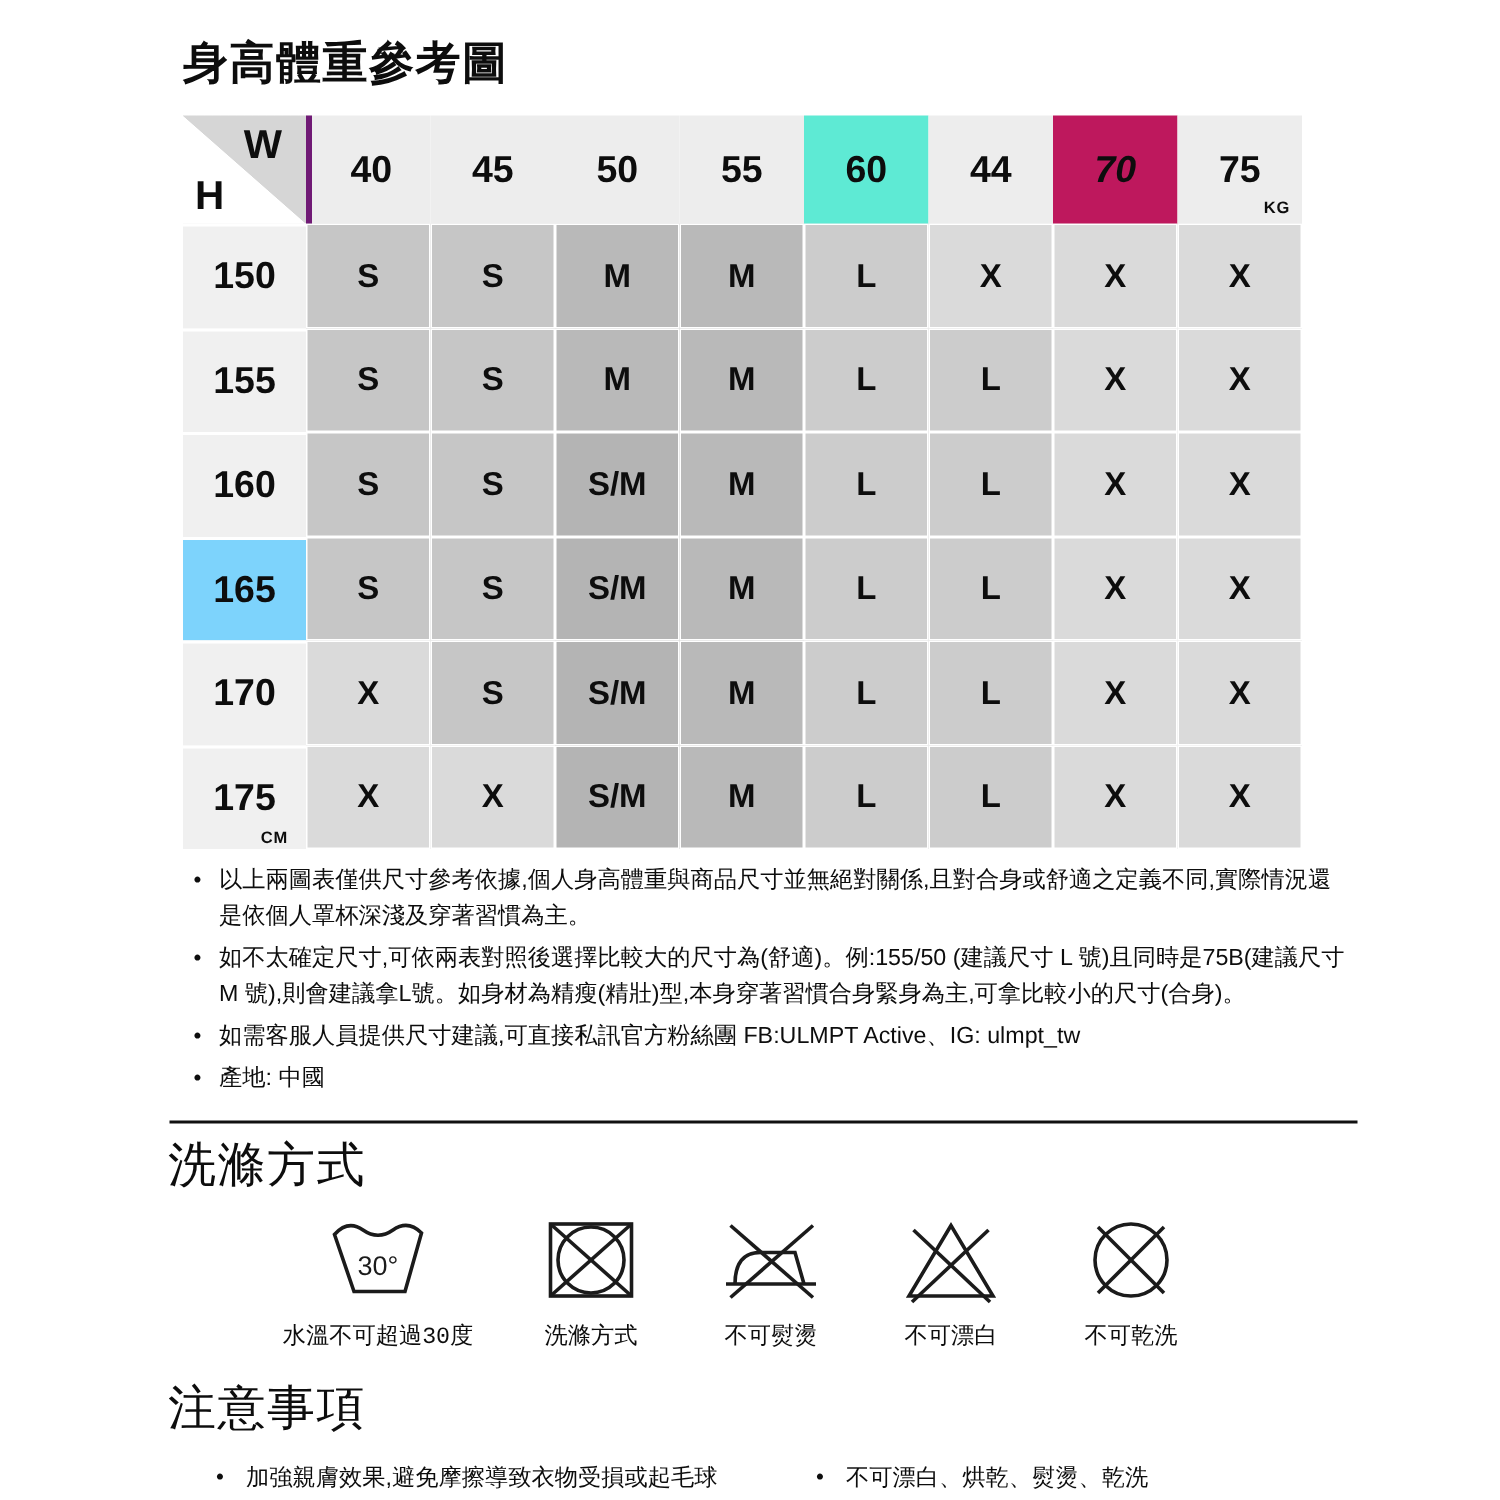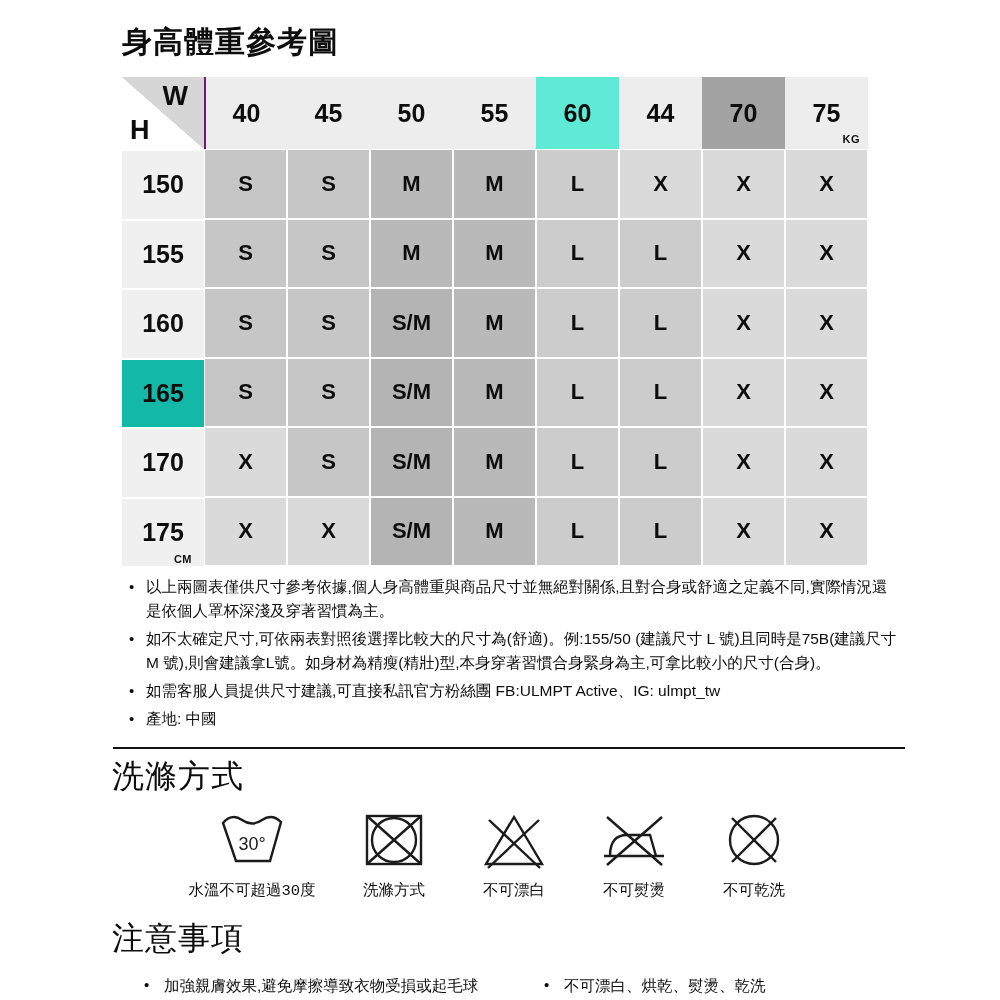--- a/index.html
+++ b/index.html
@@ -22,21 +22,21 @@
     width:746px;
     margin-left:4px;
   }
   .corner{position:relative;}
   .corner .w-label{position:absolute;top:4px;right:16px;font-size:27px;font-weight:700;}
   .corner .h-label{position:absolute;bottom:3px;left:8px;font-size:27px;font-weight:700;}
   .th{
     display:flex;align-items:center;justify-content:center;
     font-size:25px;font-weight:700;position:relative;
   }
-  .th.first{border-left:2px solid #701a75;}
+  .th.first{border-left:4px solid #701a75;}
   .hcell{
     display:flex;align-items:center;justify-content:center;
     font-size:25px;font-weight:700;position:relative;
     border-top:2px solid #fff;
   }
   .cell{
     display:flex;align-items:center;justify-content:center;
     font-size:22px;font-weight:700;
     border:1.5px solid #fff;
   }
@@ -95,21 +95,21 @@
       <span class="w-label">W</span>
       <span class="h-label">H</span>
     </div>
 
   <div class="th first" style="background: rgb(237, 237, 237);">40</div>
       <div class="th" style="background: rgb(237, 237, 237);">45</div>
       <div class="th" style="background: rgb(237, 237, 237);">50</div>
       <div class="th" style="background: rgb(237, 237, 237);">55</div>
       <div class="th" style="background: #5eead4;">60</div>
       <div class="th" style="background: rgb(237, 237, 237);">44</div>
-      <div class="th" style="background: #a3a3a3;">70</div>
+      <div class="th" style="background: #be185d; font-style: italic;">70</div>
       <div class="th" style="background: rgb(237, 237, 237);">75<span class="unit kg">KG</span></div>
       <div class="hcell" style="background: rgb(240, 240, 240);">150</div>
       <div class="cell" style="background: rgb(198, 198, 198);">S</div>
       <div class="cell" style="background: rgb(198, 198, 198);">S</div>
       <div class="cell" style="background: rgb(185, 185, 185);">M</div>
       <div class="cell" style="background: rgb(185, 185, 185);">M</div>
       <div class="cell" style="background: rgb(204, 204, 204);">L</div>
       <div class="cell" style="background: rgb(218, 218, 218);">X</div>
       <div class="cell" style="background: rgb(218, 218, 218);">X</div>
       <div class="cell" style="background: rgb(218, 218, 218);">X</div>
@@ -124,21 +124,21 @@
       <div class="cell" style="background: rgb(218, 218, 218);">X</div>
       <div class="hcell" style="background: rgb(240, 240, 240);">160</div>
       <div class="cell" style="background: rgb(198, 198, 198);">S</div>
       <div class="cell" style="background: rgb(198, 198, 198);">S</div>
       <div class="cell" style="background: rgb(180, 180, 180);">S/M</div>
       <div class="cell" style="background: rgb(185, 185, 185);">M</div>
       <div class="cell" style="background: rgb(204, 204, 204);">L</div>
       <div class="cell" style="background: rgb(204, 204, 204);">L</div>
       <div class="cell" style="background: rgb(218, 218, 218);">X</div>
       <div class="cell" style="background: rgb(218, 218, 218);">X</div>
-      <div class="hcell" style="background: #14b8a6;">165</div>
+      <div class="hcell" style="background: #7dd3fc;">165</div>
       <div class="cell" style="background: rgb(198, 198, 198);">S</div>
       <div class="cell" style="background: rgb(198, 198, 198);">S</div>
       <div class="cell" style="background: rgb(180, 180, 180);">S/M</div>
       <div class="cell" style="background: rgb(185, 185, 185);">M</div>
       <div class="cell" style="background: rgb(204, 204, 204);">L</div>
       <div class="cell" style="background: rgb(204, 204, 204);">L</div>
       <div class="cell" style="background: rgb(218, 218, 218);">X</div>
       <div class="cell" style="background: rgb(218, 218, 218);">X</div>
       <div class="hcell" style="background: rgb(240, 240, 240);">170</div>
       <div class="cell" style="background: rgb(218, 218, 218);">X</div>
@@ -186,39 +186,39 @@
         <rect class="care-icon" x="10" y="7" width="54" height="48"></rect>
         <circle class="care-icon" cx="37" cy="31" r="22"></circle>
         <line class="care-icon" x1="10" y1="7" x2="64" y2="55"></line>
         <line class="care-icon" x1="64" y1="7" x2="10" y2="55"></line>
       </svg>
       <span class="wash-label">洗滌方式</span>
     </div>
 
     <div class="wash-item">
       <svg width="74" height="62" viewBox="0 0 74 62">
-        <path class="care-icon" d="M37,8 L9,55 L65,55 Z"></path>
-        <line class="care-icon" x1="12" y1="11" x2="63" y2="59"></line>
-        <line class="care-icon" x1="62" y1="11" x2="11" y2="59"></line>
-      </svg>
-      <span class="wash-label">不可漂白</span>
-    </div>
-
-    <div class="wash-item">
-      <svg width="74" height="62" viewBox="0 0 74 62">
         <path class="care-icon" d="M7,47 L67,47"></path>
         <path class="care-icon" d="M13,47 Q13,26 30,26 L53,26 L59,47"></path>
         <line class="care-icon" x1="10" y1="8" x2="65" y2="56"></line>
         <line class="care-icon" x1="65" y1="8" x2="10" y2="56"></line>
       </svg>
       <span class="wash-label">不可熨燙</span>
     </div>
 
     <div class="wash-item">
       <svg width="74" height="62" viewBox="0 0 74 62">
+        <path class="care-icon" d="M37,8 L9,55 L65,55 Z"></path>
+        <line class="care-icon" x1="12" y1="11" x2="63" y2="59"></line>
+        <line class="care-icon" x1="62" y1="11" x2="11" y2="59"></line>
+      </svg>
+      <span class="wash-label">不可漂白</span>
+    </div>
+
+    <div class="wash-item">
+      <svg width="74" height="62" viewBox="0 0 74 62">
         <circle class="care-icon" cx="37" cy="31" r="24"></circle>
         <line class="care-icon" x1="15" y1="9" x2="59" y2="53"></line>
         <line class="care-icon" x1="59" y1="9" x2="15" y2="53"></line>
       </svg>
       <span class="wash-label">不可乾洗</span>
     </div>
 
   </div>
 
   <h2 class="section-heading cautions-heading">注意事項</h2>

